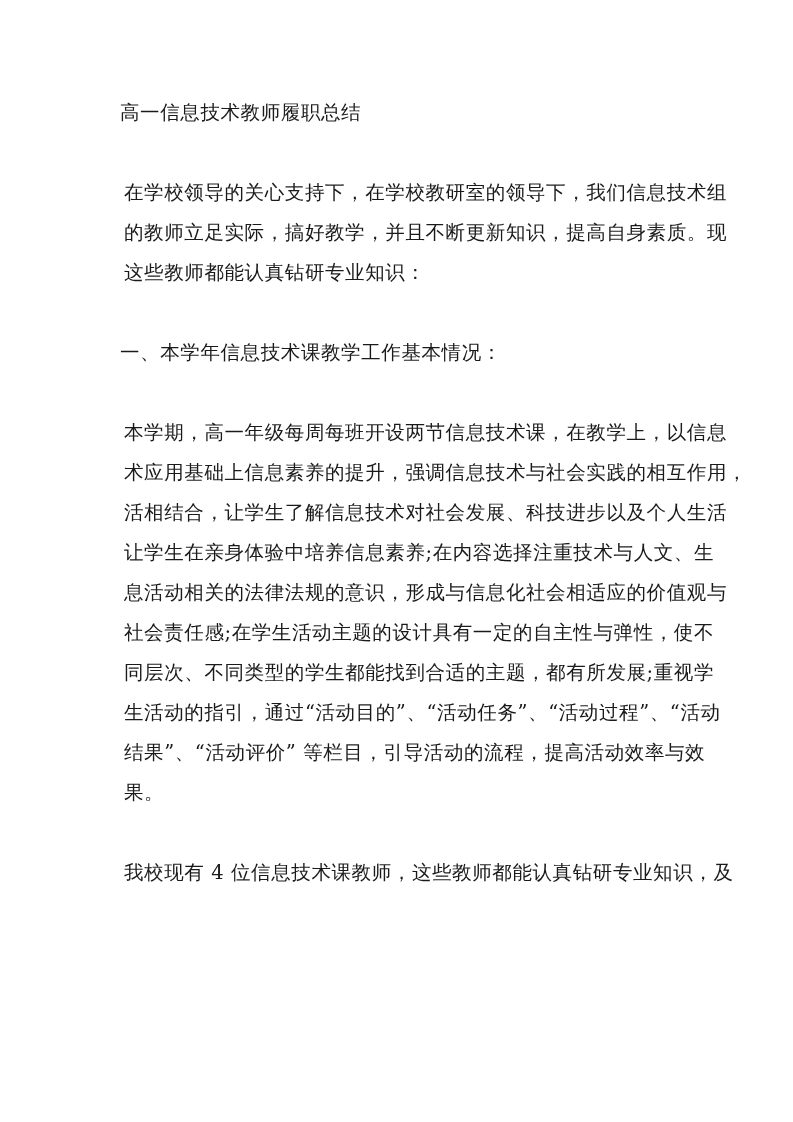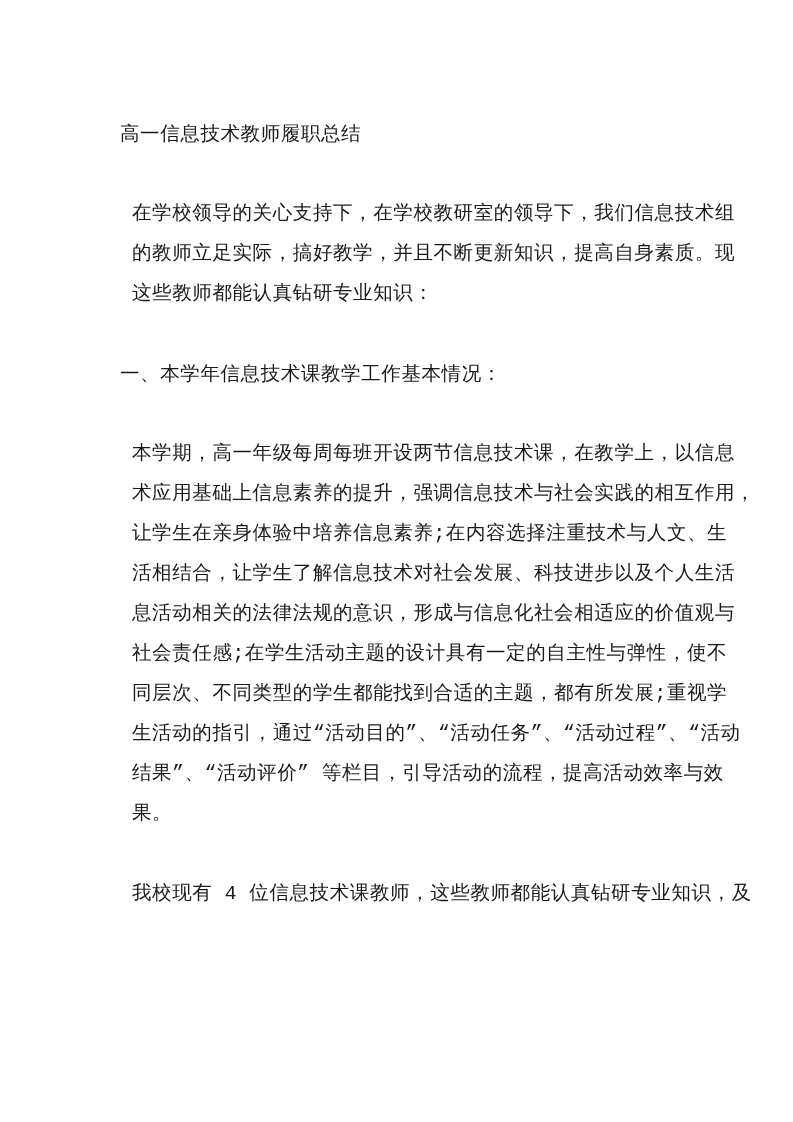--- a/index.html
+++ b/index.html
@@ -11,33 +11,32 @@
       width: 793px;
       height: 1122px;
       position: relative;
       overflow: hidden;
       font-family: "DejaVu Serif", "Liberation Serif", serif;
       color: #1a1a1a;
     }
     .page {
       position: absolute;
       left: 120px;
-      top: 114px;
+      top: 93px;
       width: 560px;
     }
     .line {
       font-size: 19.5px;
       line-height: 40px;
       height: 40px;
       white-space: nowrap;
       letter-spacing: 0.6px;
     }
     .para {
-      margin: 12px;
-      font-family: Liberation Mono, monospace;
+      margin: 4px;
     }
     .title {
       margin-bottom: 40px;
     }
     .p-intro {
       margin-bottom: 40px;
     }
     .heading {
       margin-bottom: 40px;
     }
@@ -55,22 +54,22 @@
     <div class="line">在学校领导的关心支持下，在学校教研室的领导下，我们信息技术组</div>
     <div class="line">的教师立足实际，搞好教学，并且不断更新知识，提高自身素质。现</div>
     <div class="line">这些教师都能认真钻研专业知识：</div>
   </div>
 
   <div class="line heading">一、本学年信息技术课教学工作基本情况：</div>
 
   <div class="para p-body">
     <div class="line">本学期，高一年级每周每班开设两节信息技术课，在教学上，以信息</div>
     <div class="line">术应用基础上信息素养的提升，强调信息技术与社会实践的相互作用，</div>
+    <div class="line">活相结合，让学生了解信息技术对社会发展、科技进步以及个人生活</div>
     <div class="line">让学生在亲身体验中培养信息素养;在内容选择注重技术与人文、生</div>
-    <div class="line">活相结合，让学生了解信息技术对社会发展、科技进步以及个人生活</div>
     <div class="line">息活动相关的法律法规的意识，形成与信息化社会相适应的价值观与</div>
     <div class="line">社会责任感;在学生活动主题的设计具有一定的自主性与弹性，使不</div>
     <div class="line">同层次、不同类型的学生都能找到合适的主题，都有所发展;重视学</div>
     <div class="line">生活动的指引，通过“活动目的”、“活动任务”、“活动过程”、“活动</div>
     <div class="line">结果”、“活动评价”  等栏目，引导活动的流程，提高活动效率与效</div>
     <div class="line">果。</div>
   </div>
 
   <div class="para">
     <div class="line">我校现有 4 位信息技术课教师，这些教师都能认真钻研专业知识，及</div>

